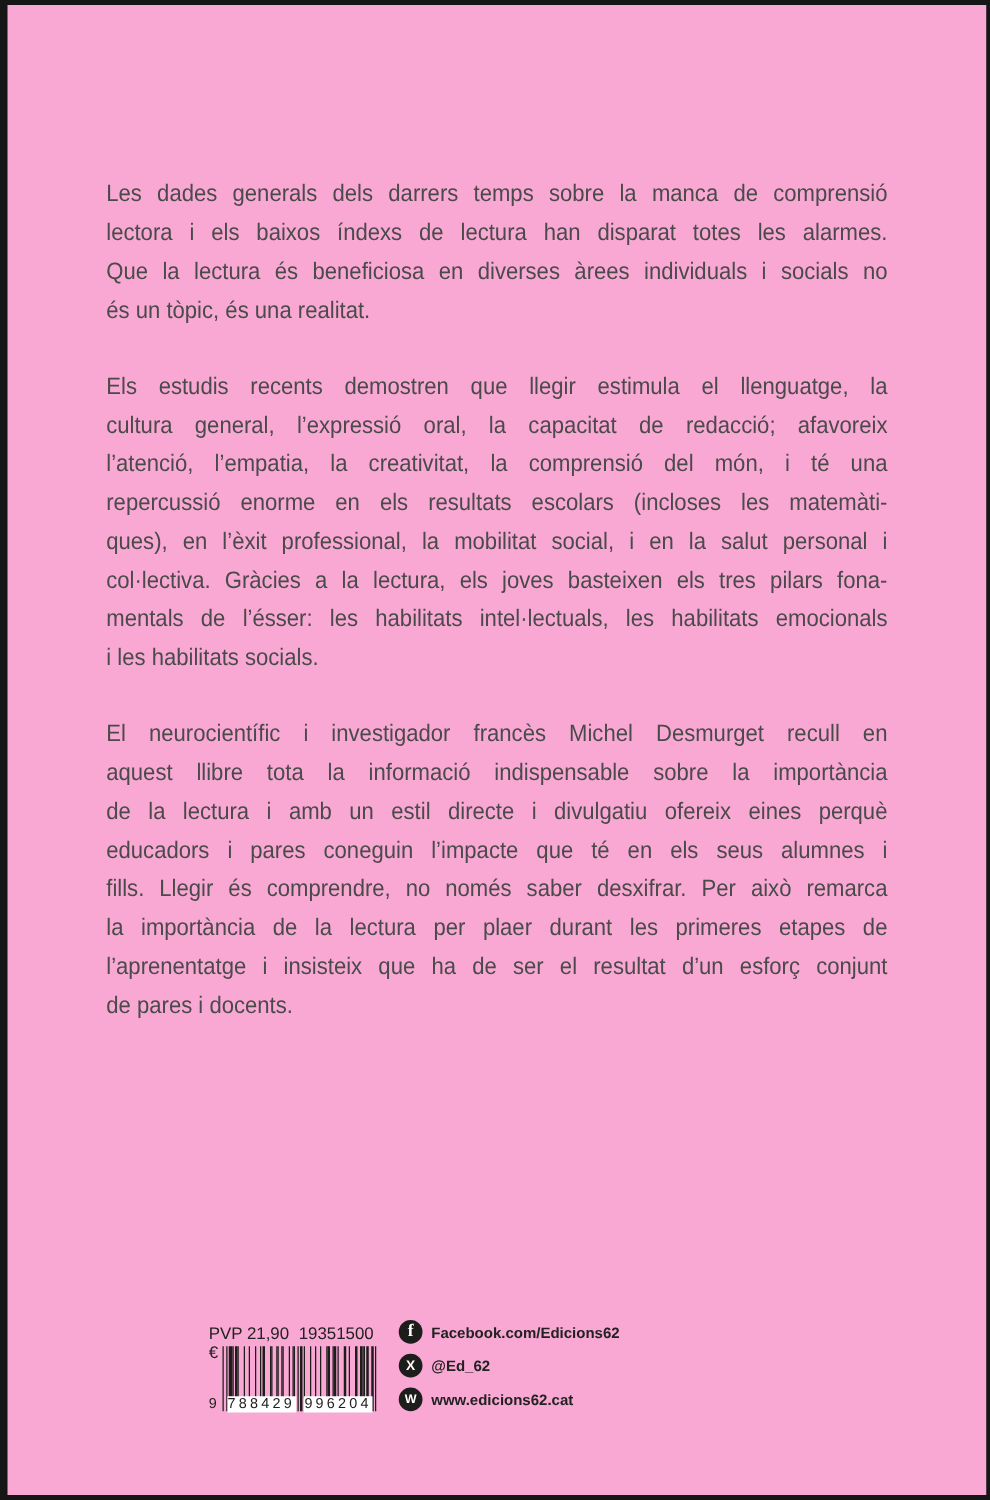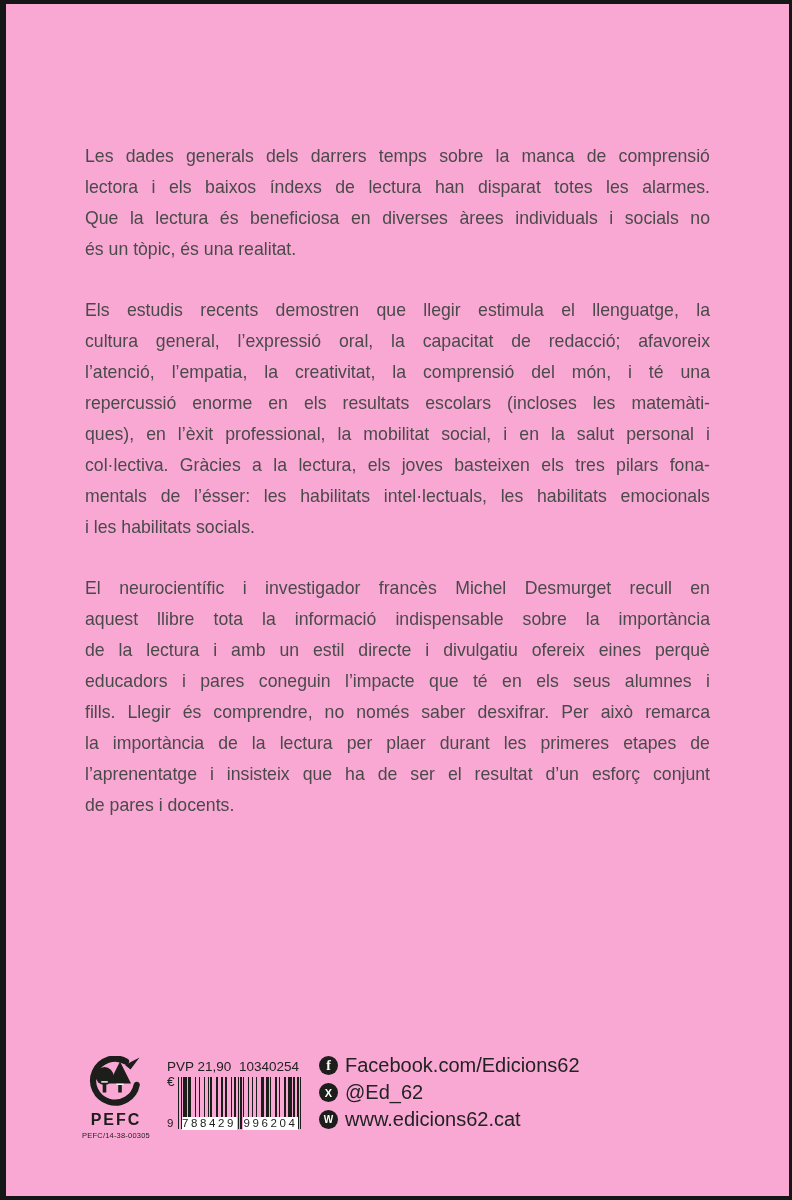--- a/index.html
+++ b/index.html
@@ -90,21 +90,21 @@
     width: 19px; height: 19px; border-radius: 50%;
     background: #1d1d1b; color: #ffffff;
     display: flex; align-items: center; justify-content: center;
     font-weight: bold; font-size: 12px;
     margin-right: 7px;
     flex: 0 0 auto;
   }
   .soc-icon.fb { font-size: 14px; font-family: "Liberation Serif", serif; }
   .soc-icon.xx { font-size: 11px; }
   .soc-icon.ww { font-size: 10px; }
-  .soc-label { font-size: 20px; }
+  .soc-label { font-size: 12px; font-weight: bold; }
 
   .publisher {
     position: absolute;
     right: 40px; top: 1076px;
     text-align: right;
     color: #1d1d1b;
   }
   .pub-name { font-weight: bold; font-size: 17px; line-height: 17px; letter-spacing: 0.2px; }
   .pub-num  { font-weight: 800; font-size: 54px; line-height: 42px; letter-spacing: -2px; margin-top: 0px; }
 </style>
@@ -140,38 +140,24 @@
         <div class="line">aquest llibre tota la informació indispensable sobre la importància</div>
         <div class="line">de la lectura i amb un estil directe i divulgatiu ofereix eines perquè</div>
         <div class="line">educadors i pares coneguin l’impacte que té en els seus alumnes i</div>
         <div class="line">fills. Llegir és comprendre, no només saber desxifrar. Per això remarca</div>
         <div class="line">la importància de la lectura per plaer durant les primeres etapes de</div>
         <div class="line">l’aprenentatge i insisteix que ha de ser el resultat d’un esforç conjunt</div>
         <div class="line last">de pares i docents.</div>
       </div>
     </main>
 
-  <div class="pefc-block">
-    <svg width="62" height="50" viewBox="0 0 62 50">
-      <path d="M41 5.5 A22 22 0 1 0 51.7 28.8" fill="none" stroke="#1d1d1b" stroke-width="6.2" stroke-linecap="round"></path>
-      <polygon points="40,9 54.5,1.5 45.5,13.5" fill="#1d1d1b"></polygon>
-      <circle cx="19.5" cy="20" r="9" fill="#1d1d1b"></circle>
-      <rect x="17.7" y="26" width="3.6" height="10.5" fill="#1d1d1b"></rect>
-      <rect x="16.2" y="25.2" width="6.6" height="1.4" fill="#ffffff"></rect>
-      <polygon points="35,5.5 46,27.5 24,27.5" fill="#1d1d1b"></polygon>
-      <rect x="33.2" y="28.9" width="3.6" height="7.6" fill="#1d1d1b"></rect>
-      <rect x="31.4" y="27.7" width="7.2" height="1.3" fill="#ffffff"></rect>
-    </svg>
-    <div class="pefc-name">PEFC</div>
-    <div class="pefc-cert">PEFC/14-38-00305</div>
-  </div>
 
   <div class="price-row">
     <span>PVP 21,90 €</span>
-    <span>10340254</span>
+    <span>19351500</span>
   </div>
 
   <div class="barcode">
     <div class="bars">
         <div class="module on guard"></div>
         <div class="module guard"></div>
         <div class="module on guard"></div>
         <div class="module"></div>
         <div class="module on"></div>
         <div class="module on"></div>

